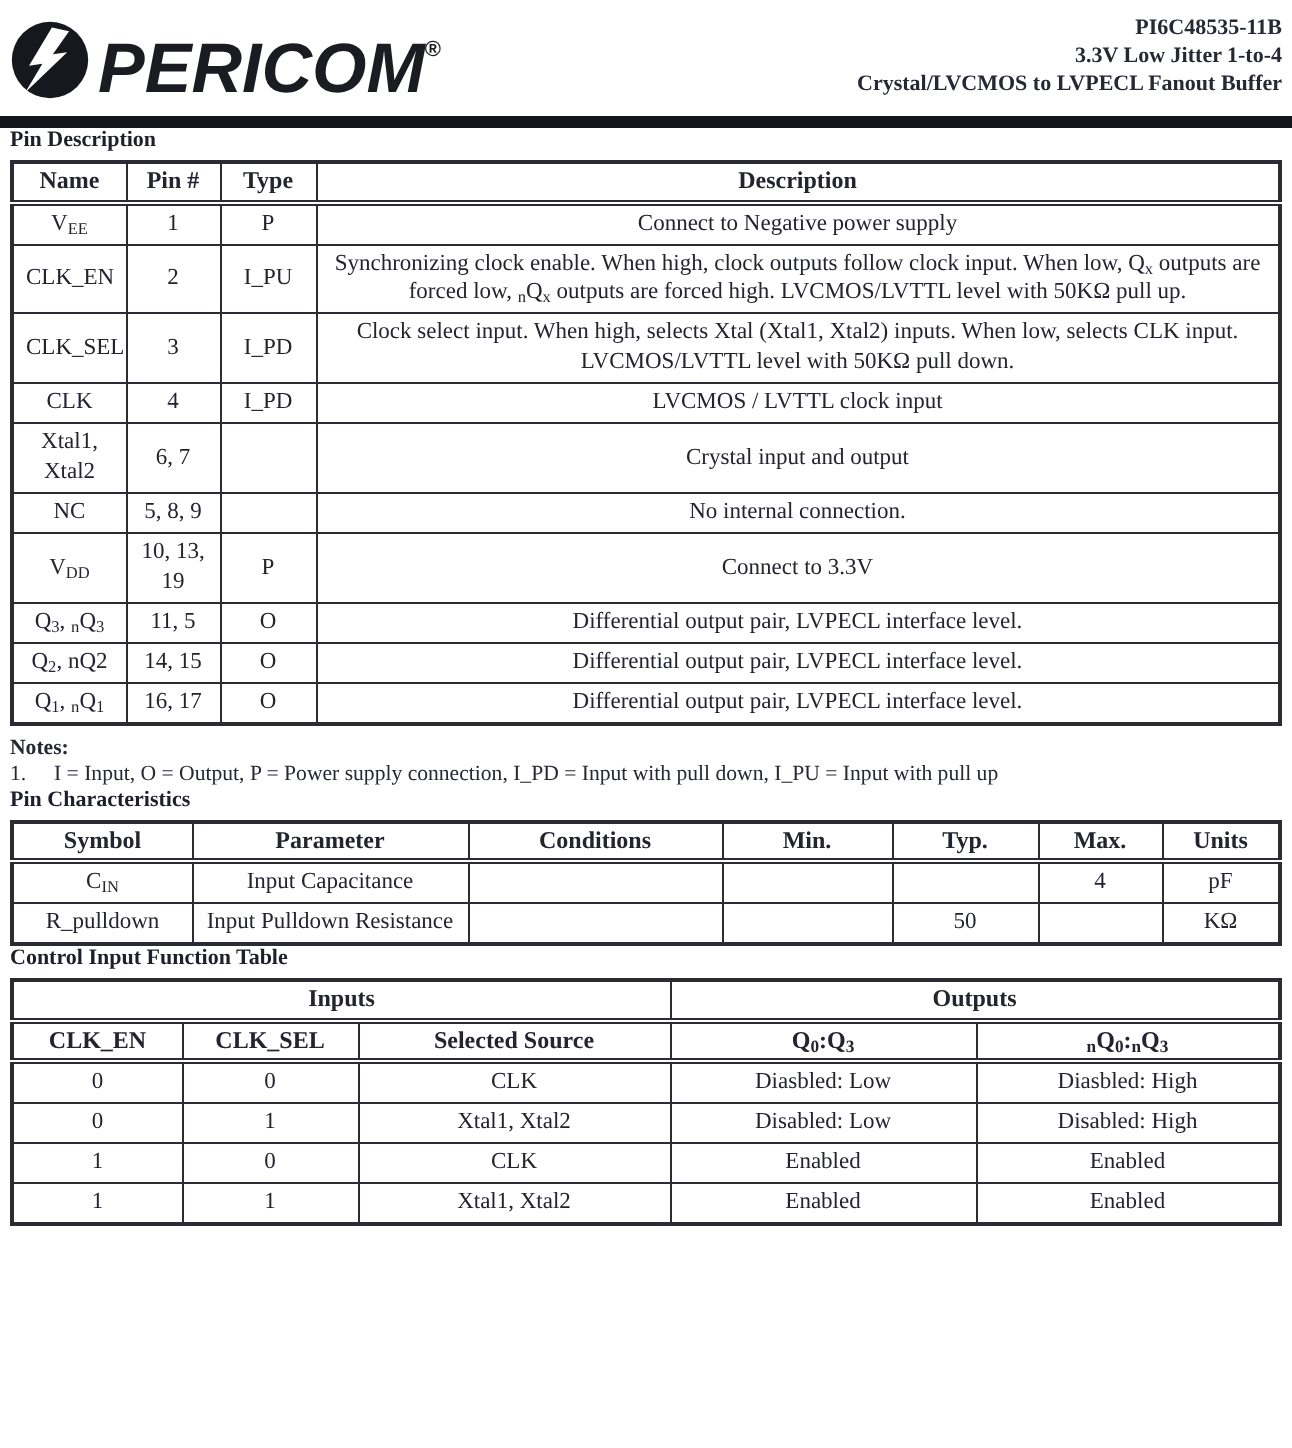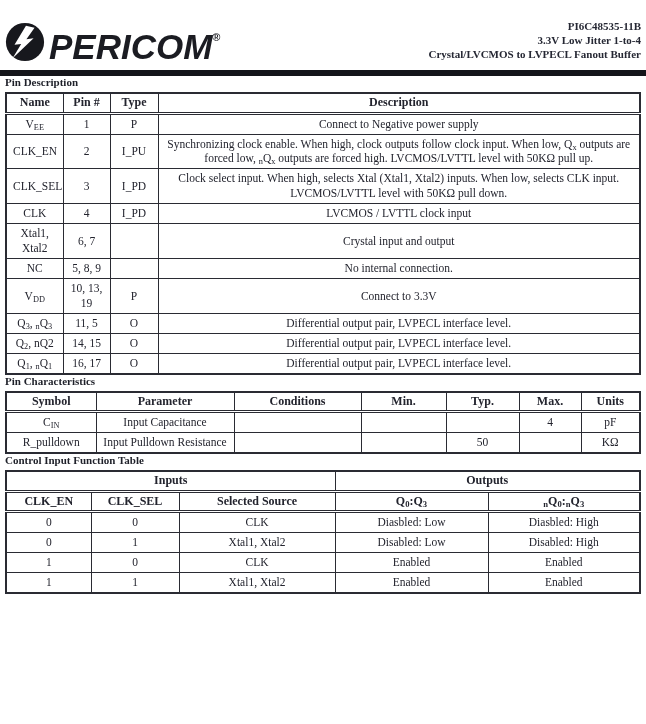--- a/index.html
+++ b/index.html
@@ -5,21 +5,21 @@
   * { box-sizing: border-box; }
   html,body { margin:0; padding:0; background:#ffffff; }
   body {
     width:646px; height:724px; overflow:hidden;
     font-family:"Liberation Serif", serif;
     color:#262834;
   }
   .page { width:646px; height:724px; position:relative; }
 
   
-  .hdr { display:flex; justify-content:space-between; align-items:flex-start; padding:16px 5px 0 4px; }
+  .hdr { display:flex; justify-content:space-between; align-items:flex-start; padding:4px 5px 0 4px; }
   .logo-wrap { display:flex; align-items:center; gap:3px; }
   .logo-mark { width:42px; height:42px; }
   .brand {
     font-family:"Liberation Sans", sans-serif;
     font-style:italic; font-weight:700;
     font-size:35px; letter-spacing:0px; color:#1b1c22;
     line-height:42px;
   }
   .reg-mark { font-family:"Liberation Sans", sans-serif; font-style:normal; font-size:11px; font-weight:700; vertical-align:18px; }
   .hdr-right { text-align:right; font-weight:700; font-size:11px; line-height:14px; padding-top:3px; }
@@ -152,20 +152,26 @@
       </tr>
       <tr>
         <td class="al">Q<sub>1</sub>, <sub>n</sub>Q<sub>1</sub></td>
         <td>16, 17</td>
         <td>O</td>
         <td class="al">Differential output pair, LVPECL interface level.</td>
       </tr>
     </tbody>
   </table>
 
+  <div class="notes">
+    <div class="notes-label">Notes:</div>
+    <div class="note-item">
+      <span class="note-num">1.</span><span>I = Input, O = Output, P = Power supply connection, I_PD = Input with pull down, I_PU = Input with pull up</span>
+    </div>
+  </div>
 
   <h2 class="section s2">Pin Characteristics</h2>
 
   <table class="ds">
     <colgroup>
         <col style="width:90px">
         <col style="width:138px">
         <col style="width:127px">
         <col style="width:85px">
         <col style="width:73px">

